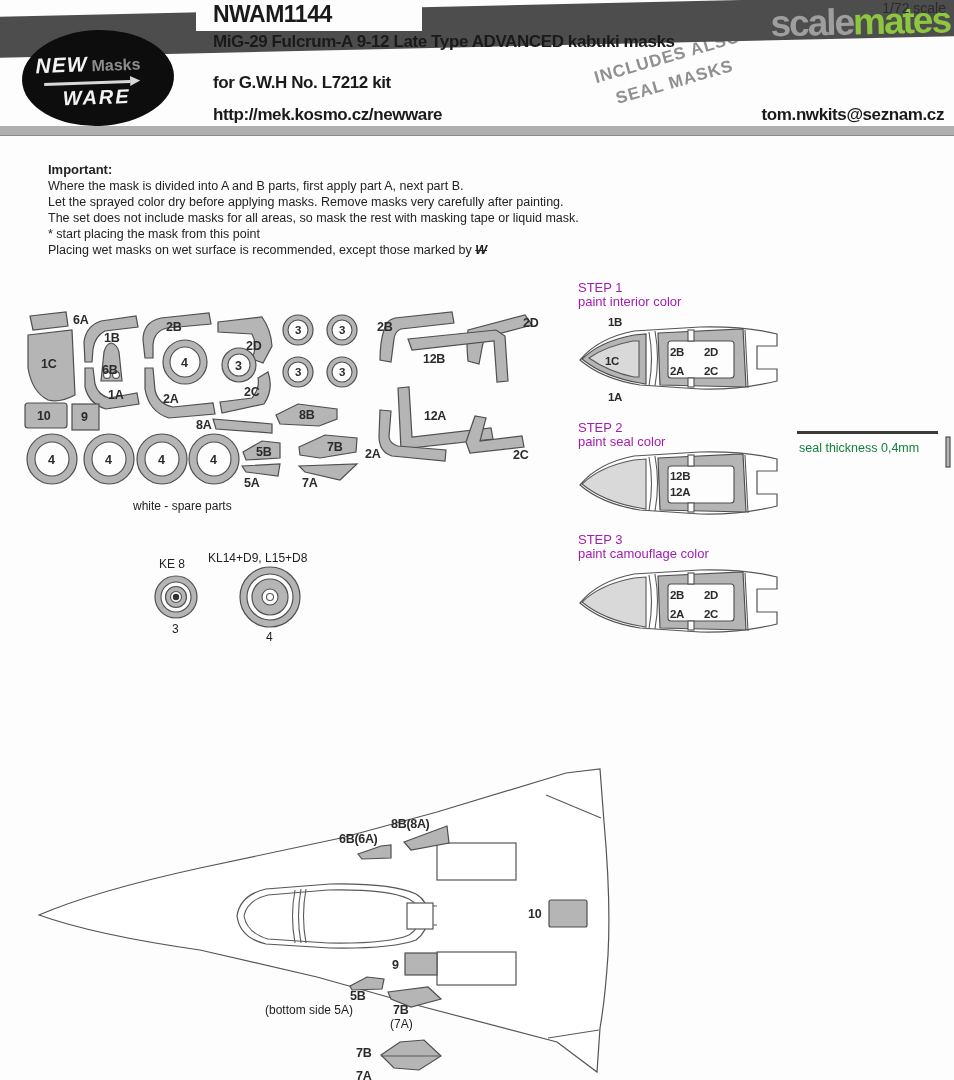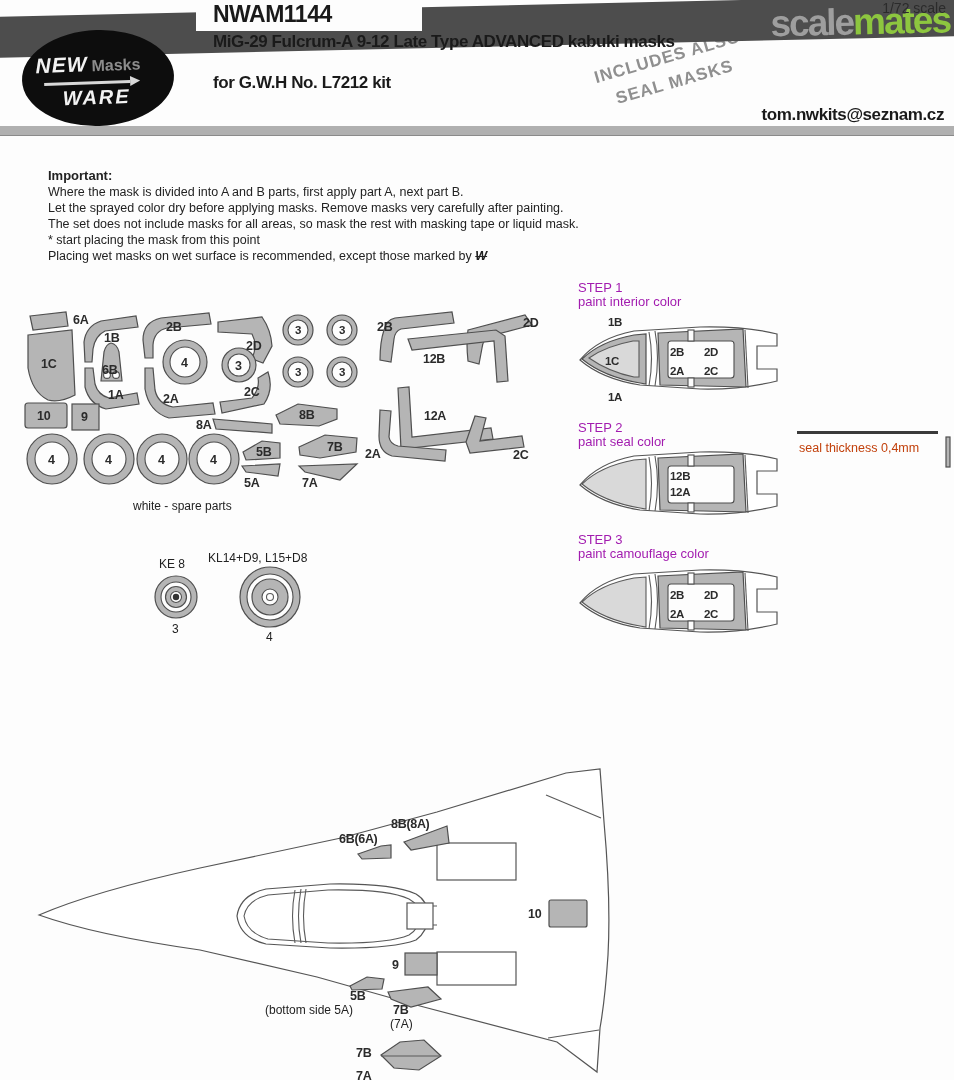--- a/index.html
+++ b/index.html
@@ -27,27 +27,27 @@
   .logo-l1{position:absolute;left:14px;top:22px;white-space:nowrap;}
   .logo-new{font-style:italic;font-weight:bold;font-size:21px;color:#f2f2f2;letter-spacing:1px;}
   .logo-masks{font-weight:bold;font-size:16px;color:#8c8c8c;margin-left:4px;}
   .logo-arrow{position:absolute;left:22px;top:51px;width:86px;height:0;border-top:3px solid #d8d8d8;}
   .logo-arrow:after{content:"";position:absolute;right:-10px;top:-7px;border-left:10px solid #d8d8d8;
         border-top:5px solid transparent;border-bottom:5px solid transparent;}
   .logo-l3{position:absolute;left:40px;top:56px;font-style:italic;font-weight:bold;font-size:20px;color:#f2f2f2;letter-spacing:2px;}
 
   
   .important{position:absolute;left:48px;top:162px;width:580px;font-size:12.5px;line-height:16px;color:#222;}
-  .important .head{font-weight:bold;font-size:13px;margin-top:6px;}
+  .important .head{font-weight:bold;font-size:13px;}
   .wet{font-weight:bold;font-style:italic;text-decoration:line-through;}
 
   
   .step-head{position:absolute;font-size:13px;line-height:14px;color:#a21caf;}
   .seal-rule{position:absolute;left:797px;top:431px;width:141px;height:0;border-top:3px solid #3a3a3a;}
-  .seal-note{position:absolute;left:799px;top:441px;font-size:12.5px;color:#c2410c;}
+  .seal-note{position:absolute;left:799px;top:441px;font-size:12.5px;color:#15803d;}
 
   
   svg{position:absolute;overflow:visible;}
   .mask{fill:#b5b5b5;stroke:#4f4f4f;stroke-width:1.2;}
   .maskl{fill:#d9d9d9;stroke:#5a5a5a;stroke-width:1.1;}
   .hole{fill:#fdfdfd;stroke:#4f4f4f;stroke-width:1.1;}
   .wire{fill:none;stroke:#5a5a5a;stroke-width:1.1;}
   .outl{fill:#ffffff;stroke:#555;stroke-width:1.2;}
   .lab{font-family:"Liberation Sans",sans-serif;font-size:12.5px;font-weight:700;fill:#2b2b2b;letter-spacing:-0.3px;}
   .lab2{font-family:"Liberation Sans",sans-serif;font-size:11.5px;font-weight:700;fill:#2b2b2b;letter-spacing:-0.3px;}
@@ -75,20 +75,21 @@
   <div class="logo">
     <div class="logo-l1">
       <span class="logo-new">NEW</span><span class="logo-masks">Masks</span>
     </div>
     <div class="logo-arrow"></div>
     <div class="logo-l3">WARE</div>
   </div>
 
   <div class="hdr-title">MiG-29 Fulcrum-A 9-12 Late Type ADVANCED kabuki masks</div>
   <div class="hdr-sub">for G.W.H No. L7212 kit</div>
+  <div class="hdr-url">http://mek.kosmo.cz/newware</div>
   <div class="hdr-mail">tom.nwkits@seznam.cz</div>
   <div class="divider"></div>
 
   <div class="important">
     <div class="head">Important:</div>
     <div>Where the mask is divided into A and B parts, first apply part A, next part B.</div>
     <div>Let the sprayed color dry before applying masks. Remove masks very carefully after painting.</div>
     <div>The set does not include masks for all areas, so mask the rest with masking tape or liquid mask.</div>
     <div>* start placing the mask from this point</div>
     <div><span>Placing wet masks on wet surface is recommended, except those marked by </span><span class="wet">W</span></div>

